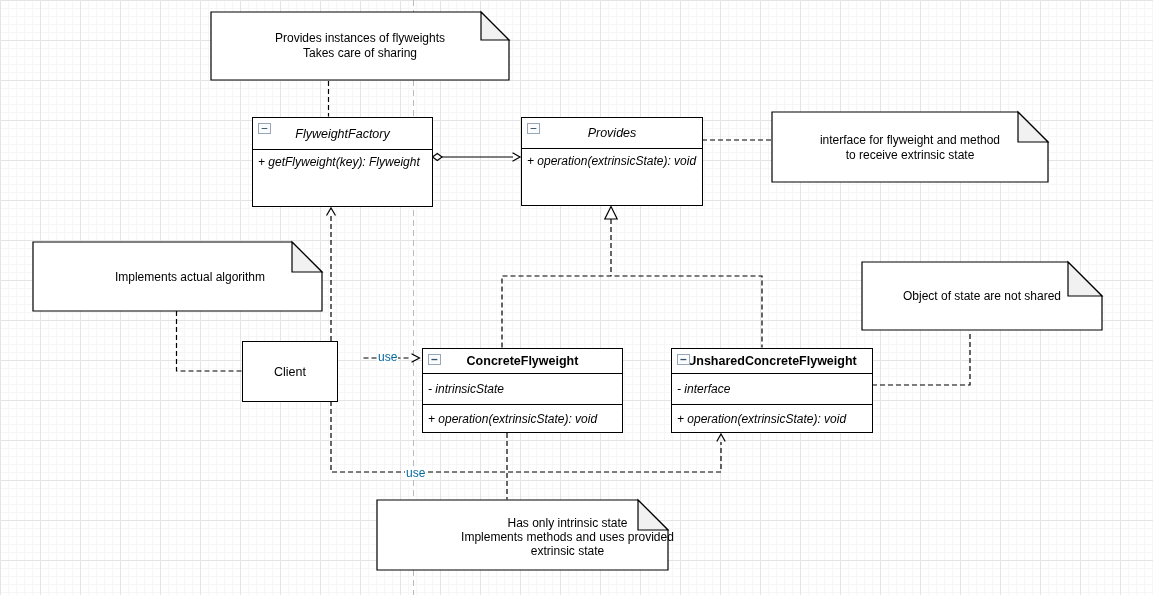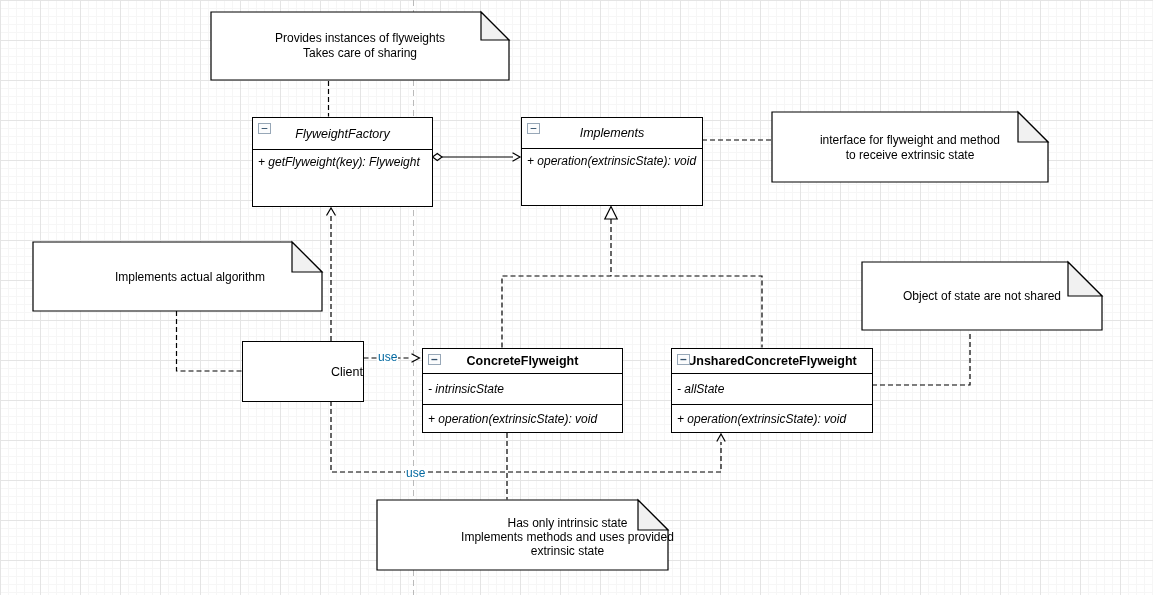--- a/index.html
+++ b/index.html
@@ -111,21 +111,21 @@
       <span>FlyweightFactory</span>
     </div>
     <div class="uml-compartment" style="height:58px;">
       <div class="member">+ getFlyweight(key): Flyweight</div>
     </div>
   </div>
 
   <div class="shape uml-class" style="left:521px;top:117px;width:182px;height:89px;">
     <div class="uml-header italic" style="height:30px;">
       <span class="collapse">−</span>
-      <span>Implements</span>
+      <span>Provides</span>
     </div>
     <div class="uml-compartment" style="height:58px;">
       <div class="member">+ operation(extrinsicState): void</div>
     </div>
   </div>
 
   <div class="shape uml-class" style="left:422px;top:348px;width:201px;height:85px;">
     <div class="uml-header bold" style="height:24px;">
       <span class="collapse">−</span>
       <span>ConcreteFlyweight</span>
@@ -137,27 +137,27 @@
       <div class="member centered">+ operation(extrinsicState): void</div>
     </div>
   </div>
 
   <div class="shape uml-class" style="left:671px;top:348px;width:202px;height:85px;">
     <div class="uml-header bold" style="height:24px;">
       <span class="collapse">−</span>
       <span>UnsharedConcreteFlyweight</span>
     </div>
     <div class="uml-compartment" style="height:30px;">
-      <div class="member centered">- allState</div>
+      <div class="member centered">- interface</div>
     </div>
     <div class="uml-compartment" style="height:29px;">
       <div class="member centered">+ operation(extrinsicState): void</div>
     </div>
   </div>
 
-  <div class="shape plain-box" style="left:242px;top:341px;width:122px;height:61px;justify-content:flex-end;">
+  <div class="shape plain-box" style="left:242px;top:341px;width:96px;height:61px;">
     <span>Client</span>
   </div>
 
   <span class="edge-label" style="left:377px;top:350px;">use</span>
   <span class="edge-label" style="left:405px;top:466px;">use</span>
 
 </div>
 
 </body></html>

